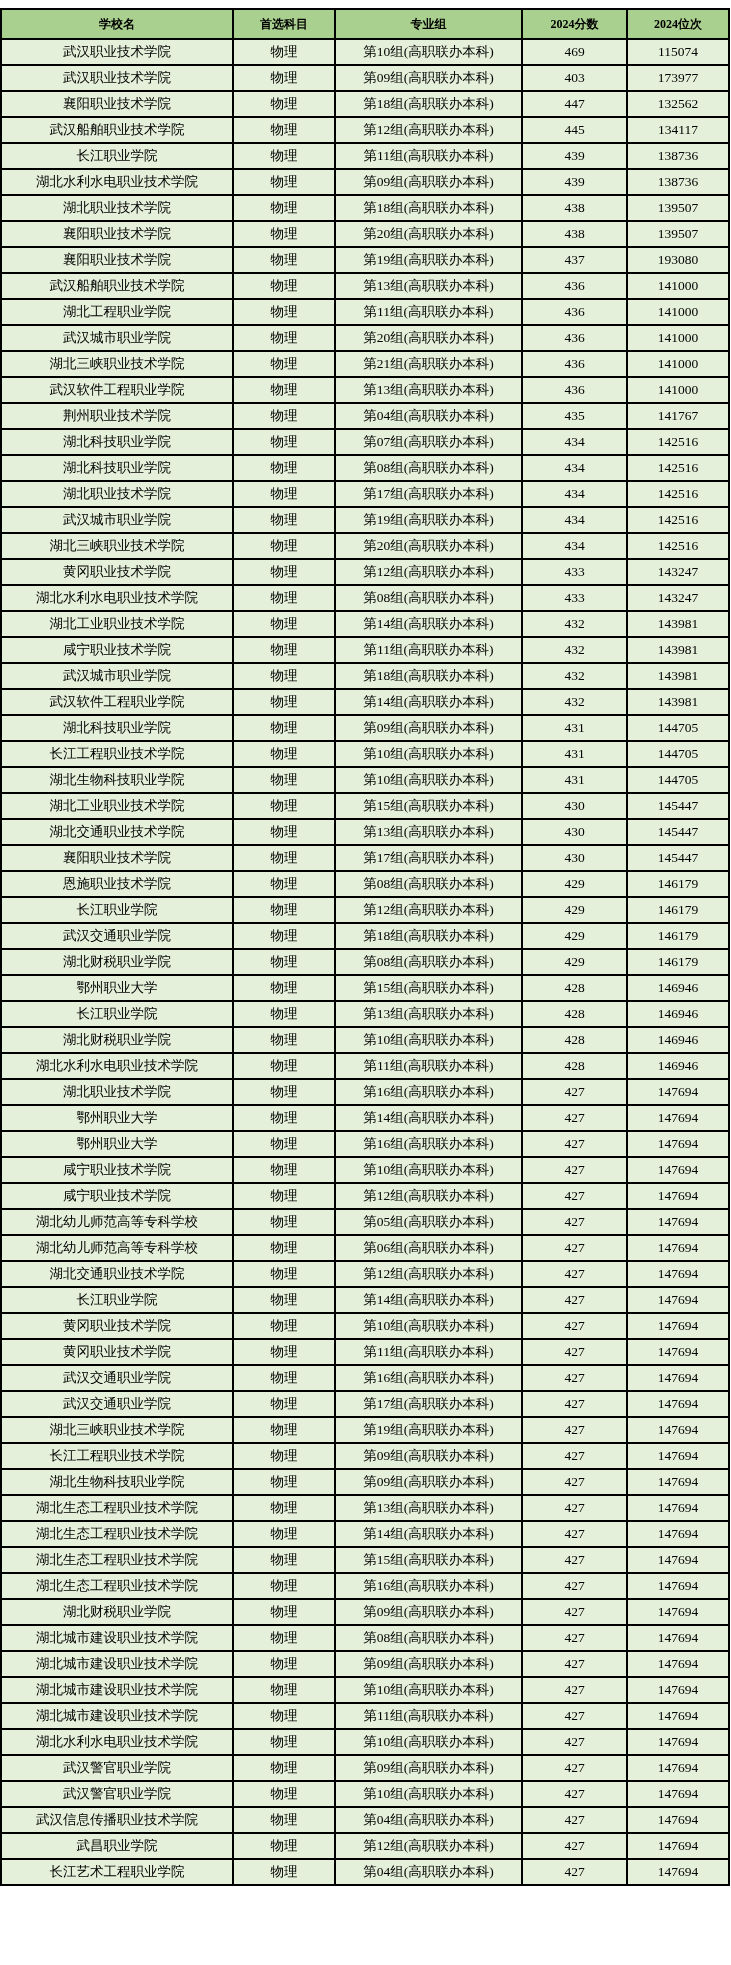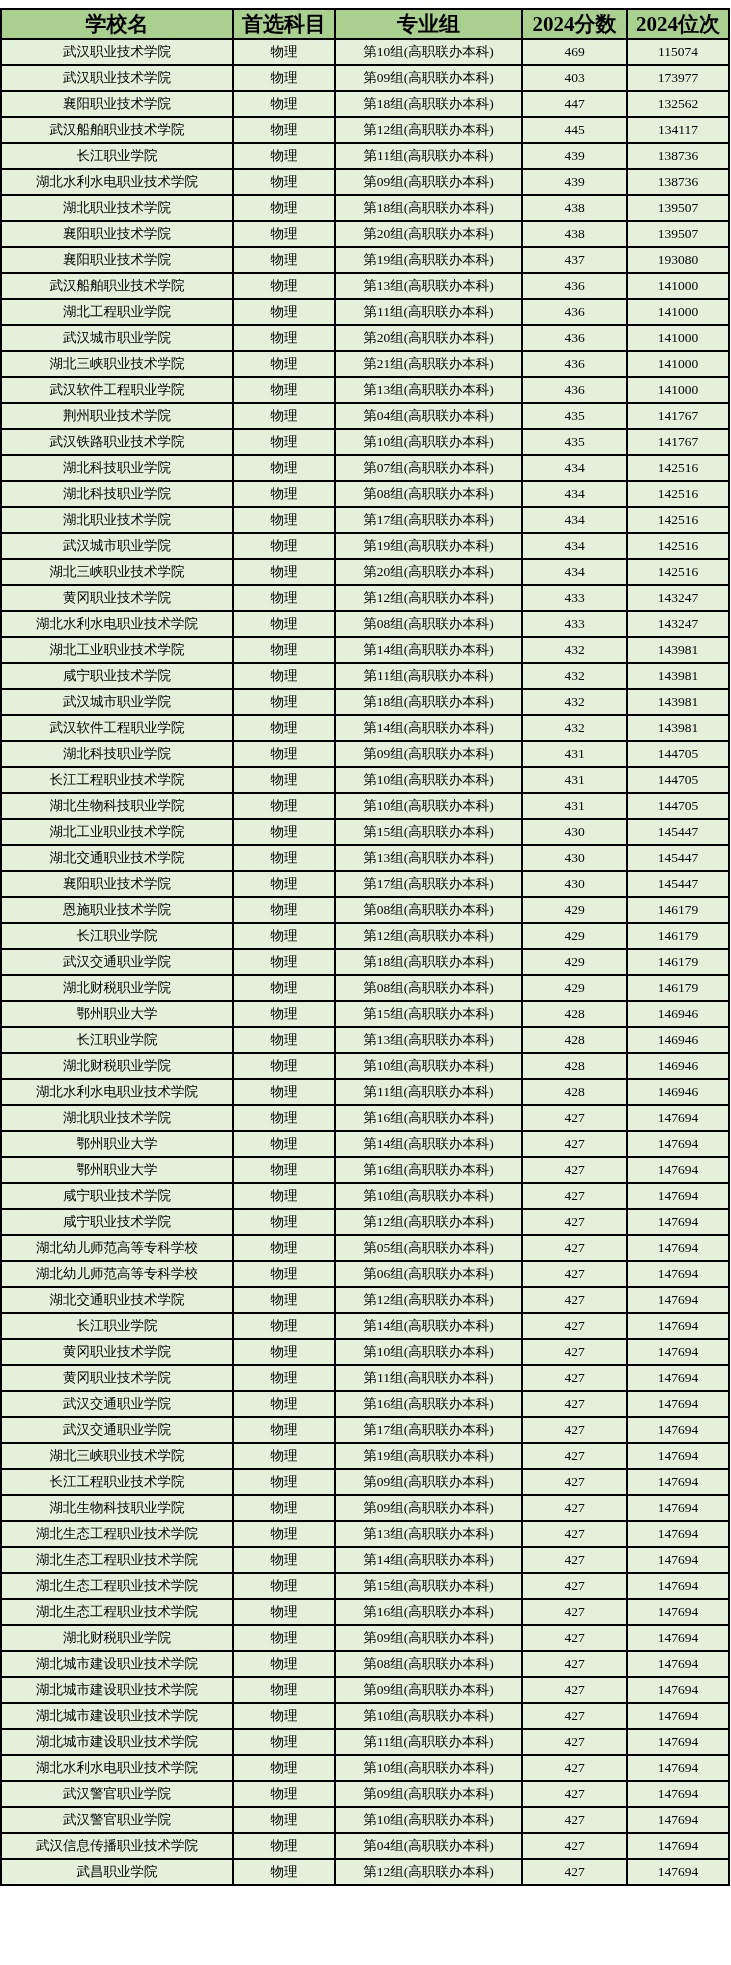--- a/index.html
+++ b/index.html
@@ -27,21 +27,21 @@
     border:2px solid var(--border);
     text-align:center;
     vertical-align:middle;
     overflow:hidden;
     white-space:nowrap;
     padding:0;
   }
   table.adm th{
     background:var(--header-bg);
     height:28px;
-    font-size:21px;
+    font-size:12px;
     font-weight:bold;
   }
   table.adm td{
     background:var(--row-bg);
     height:24px;
     font-size:13.5px;
     line-height:24px;
   }
   col.c0{width:232px}
   col.c1{width:102px}
@@ -170,27 +170,20 @@
           <td>141000</td>
         </tr>
         <tr>
           <td>荆州职业技术学院</td>
           <td>物理</td>
           <td>第04组(高职联办本科)</td>
           <td>435</td>
           <td>141767</td>
         </tr>
         <tr>
-          <td>武汉铁路职业技术学院</td>
-          <td>物理</td>
-          <td>第10组(高职联办本科)</td>
-          <td>435</td>
-          <td>141767</td>
-        </tr>
-        <tr>
           <td>湖北科技职业学院</td>
           <td>物理</td>
           <td>第07组(高职联办本科)</td>
           <td>434</td>
           <td>142516</td>
         </tr>
         <tr>
           <td>湖北科技职业学院</td>
           <td>物理</td>
           <td>第08组(高职联办本科)</td>
@@ -558,18 +551,25 @@
           <td>武汉信息传播职业技术学院</td>
           <td>物理</td>
           <td>第04组(高职联办本科)</td>
           <td>427</td>
           <td>147694</td>
         </tr>
         <tr>
           <td>武昌职业学院</td>
           <td>物理</td>
           <td>第12组(高职联办本科)</td>
+          <td>427</td>
+          <td>147694</td>
+        </tr>
+        <tr>
+          <td>长江艺术工程职业学院</td>
+          <td>物理</td>
+          <td>第04组(高职联办本科)</td>
           <td>427</td>
           <td>147694</td>
         </tr>
       </tbody>
   </table>
 </div>
 
 </body></html>

